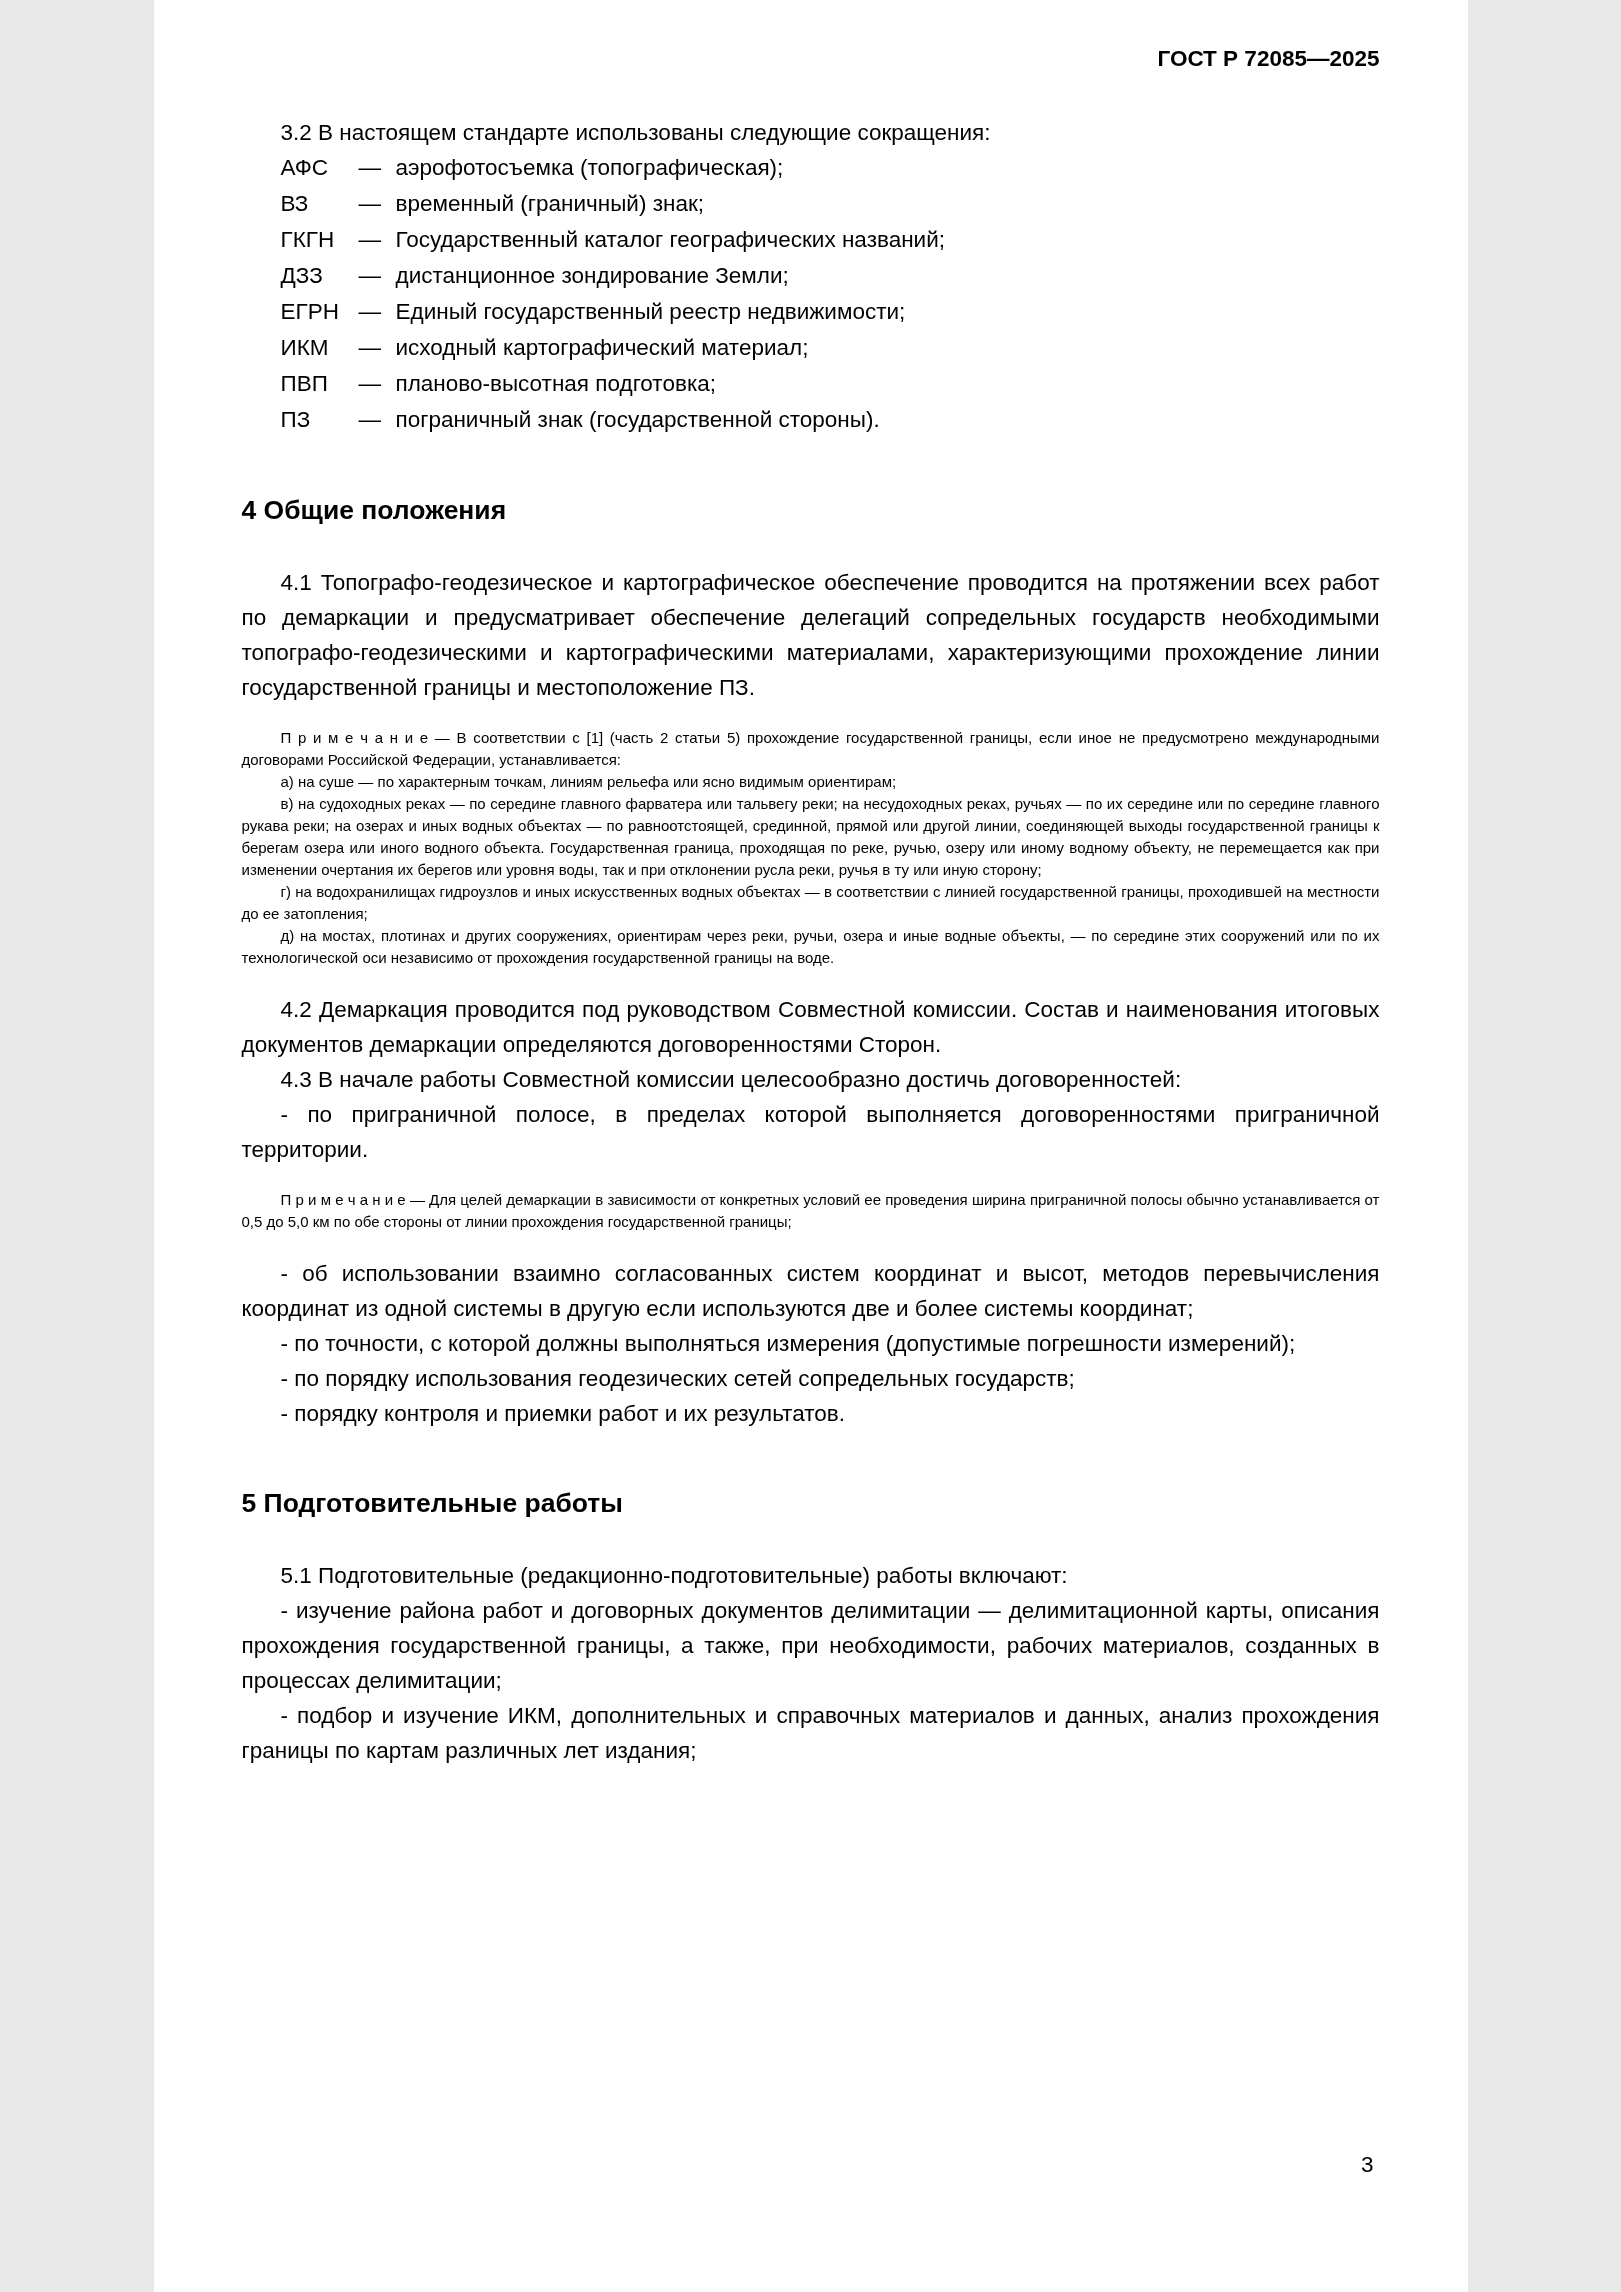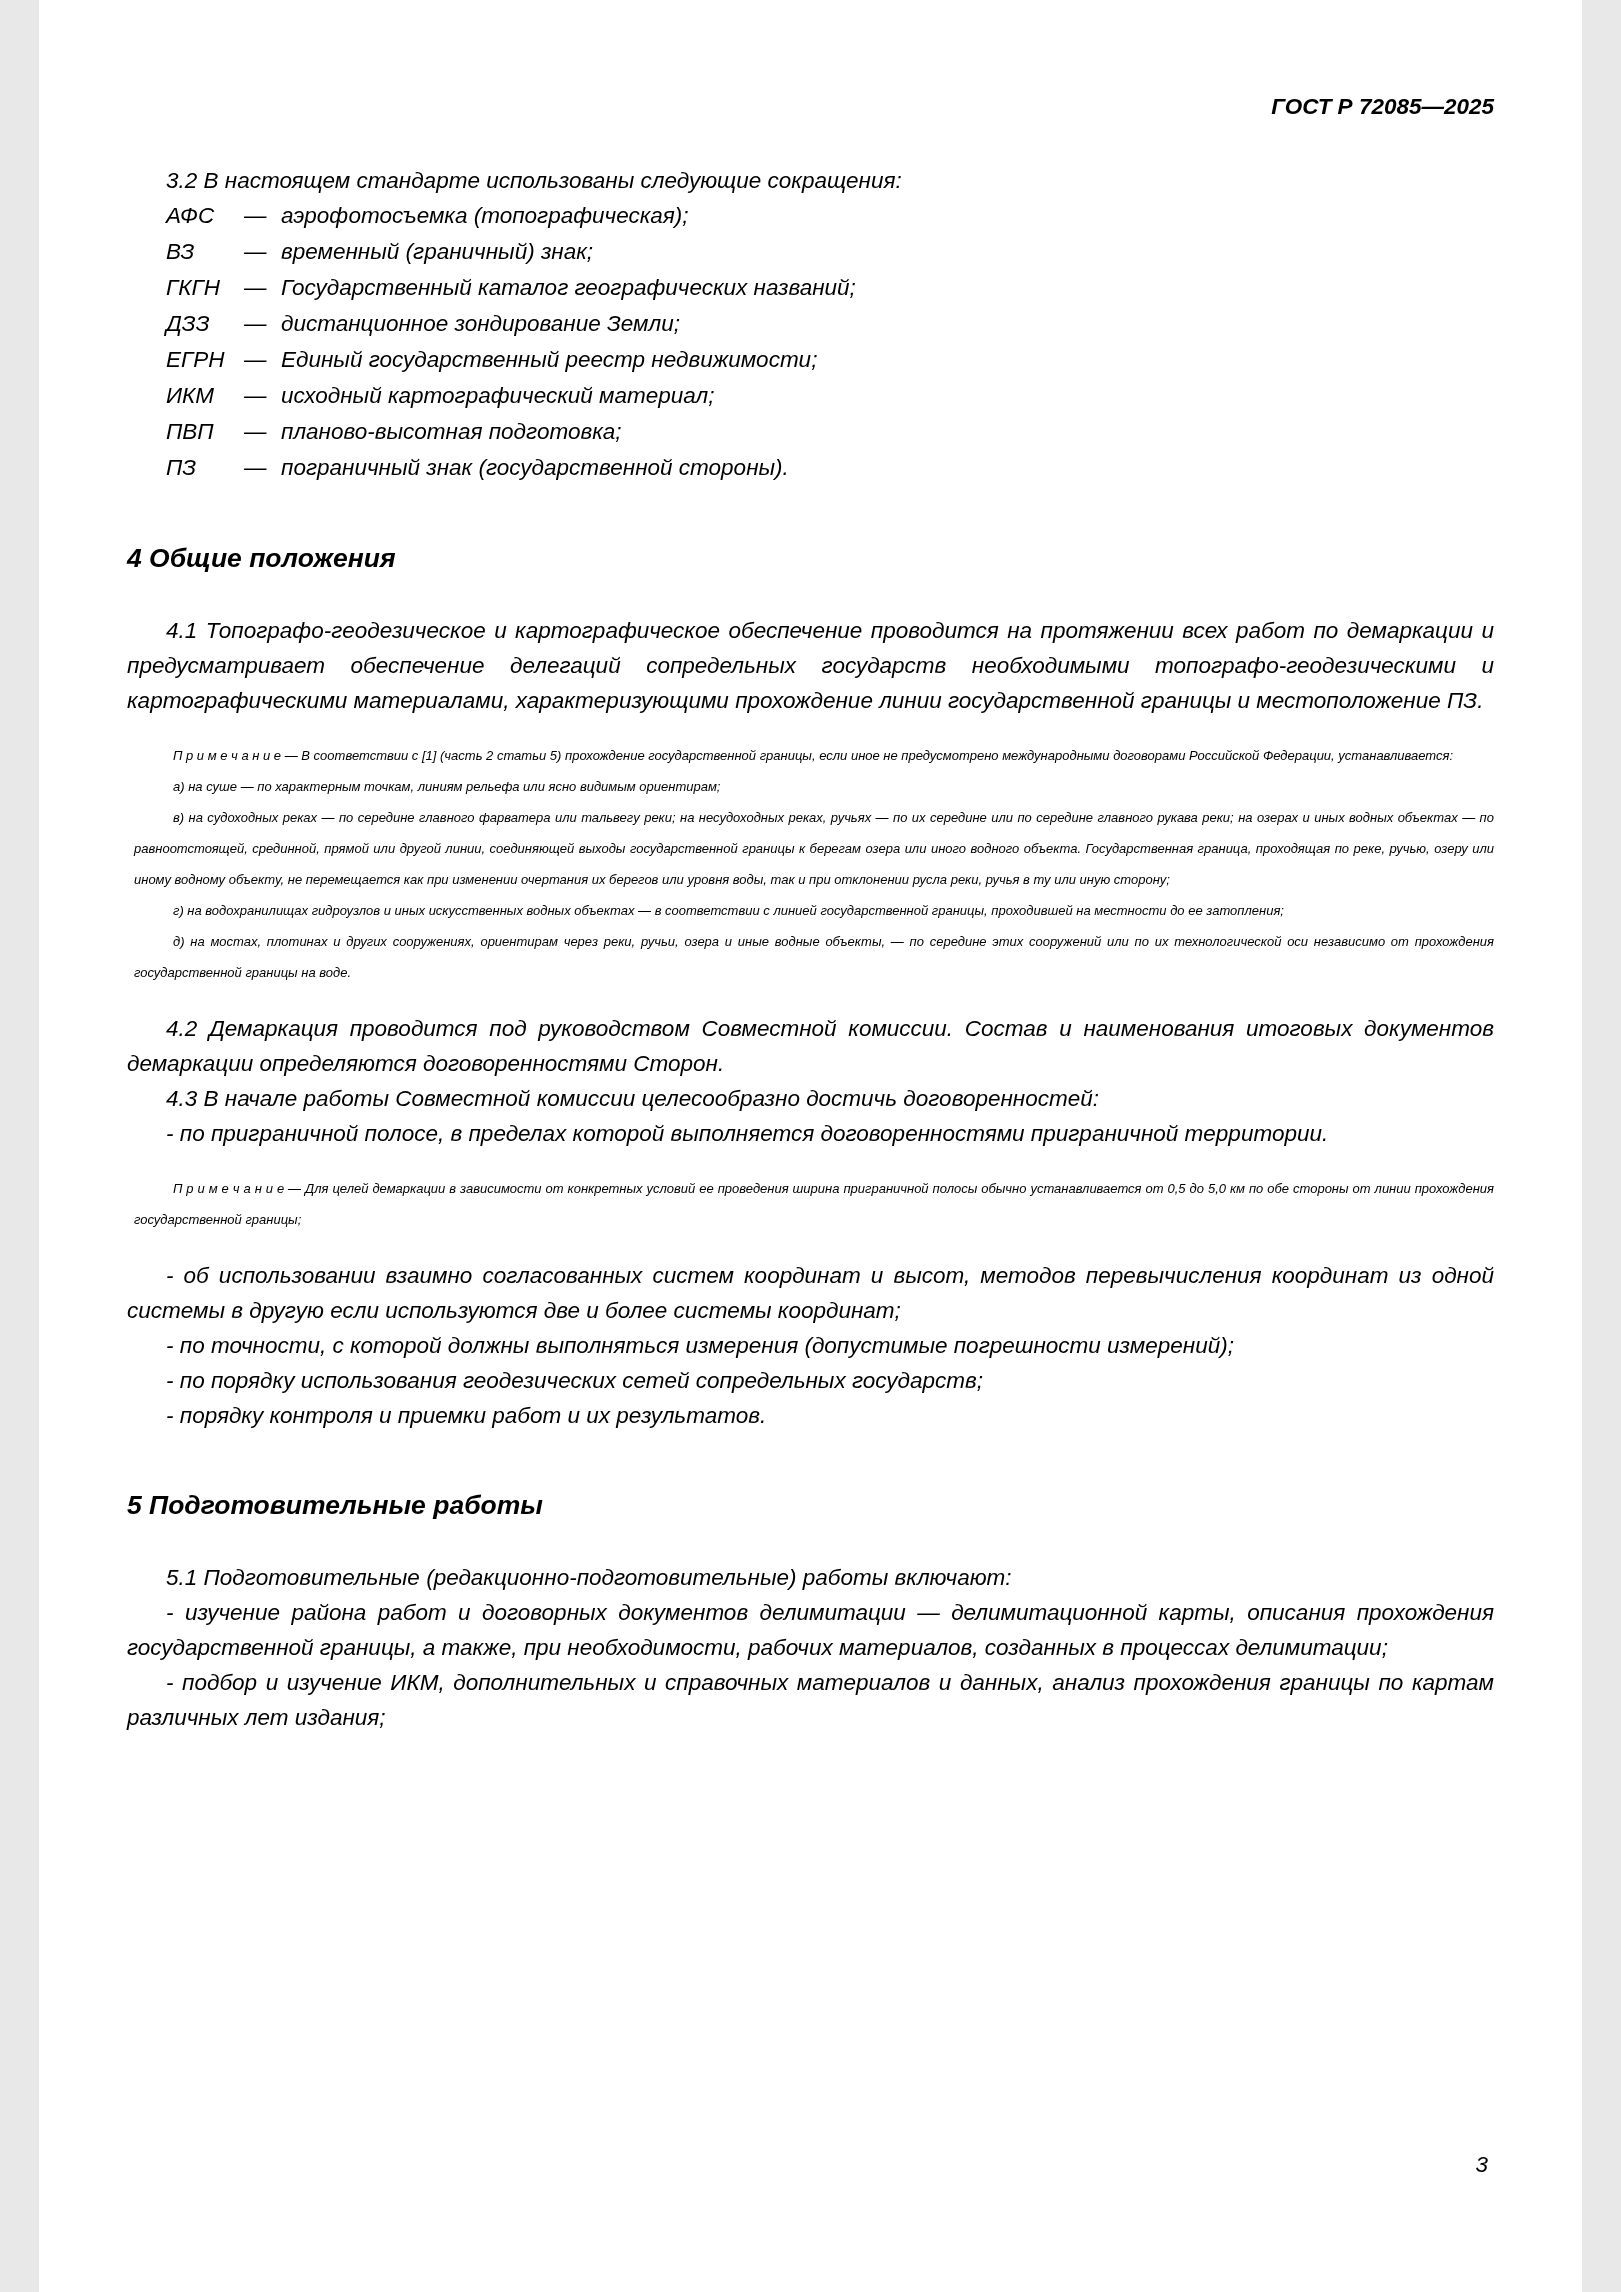--- a/index.html
+++ b/index.html
@@ -3,26 +3,25 @@
 <meta charset="utf-8">
 <style>
   * { margin: 0; padding: 0; box-sizing: border-box; }
   html, body { background: #e8e8e8; }
   body {
     font-family: "Liberation Sans", sans-serif;
     color: #000;
   }
   .page {
     position: relative;
-    width: 1543px;
+    width: 1314px;
     height: 2293px;
     margin: 0 auto;
     background: #ffffff;
-    padding: 94px 88px 0 88px;
-    font-style: italic;
+    padding: 46px 88px 0 88px;
   }
   .doc-number {
     text-align: right;
     font-weight: bold;
     font-size: 22.5px;
     margin-bottom: 43px;
   }
   .para {
     font-size: 22.5px;
     line-height: 35px;
@@ -39,26 +38,25 @@
   .abbr-term  { flex: 0 0 78px; }
   .abbr-dash  { flex: 0 0 37px; }
   .abbr-def   { flex: 1 1 auto; }
   .section-heading {
     font-size: 26.5px;
     font-weight: bold;
     margin-top: 57px;
     margin-bottom: 39px;
   }
   .note {
-    font-size: 13px;
-    line-height: 31px;
+    font-size: 15px;
+    line-height: 22px;
     text-align: justify;
     margin-top: 21.6px;
     margin-bottom: 23.5px;
-    margin-left: 7px;
   }
   .note .note-line { text-indent: 39px; text-align: justify; }
   .gap-top { margin-top: 23.5px; }
   .page-number {
     position: absolute;
     top: 2152px;
     right: 94px;
     font-size: 22.5px;
   }
 </style>

